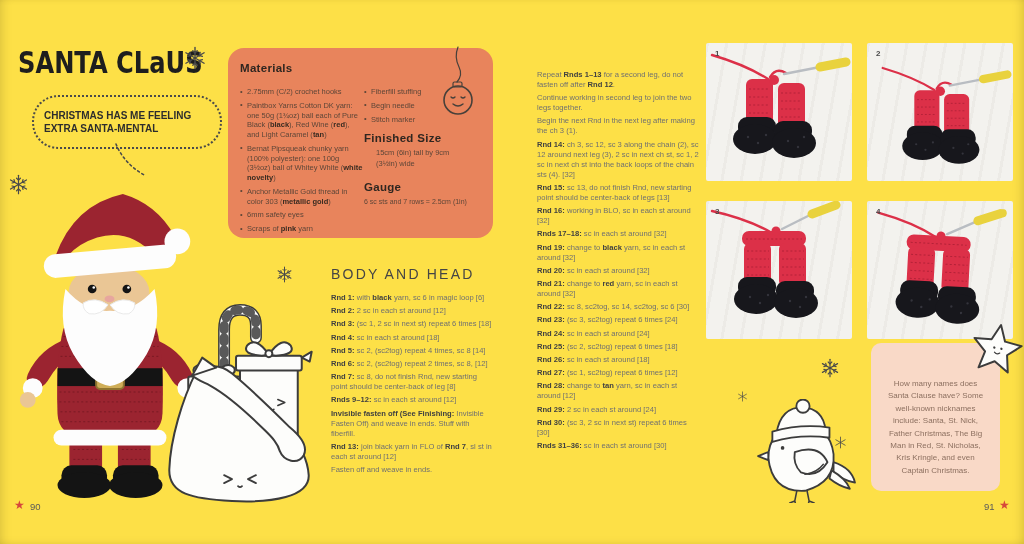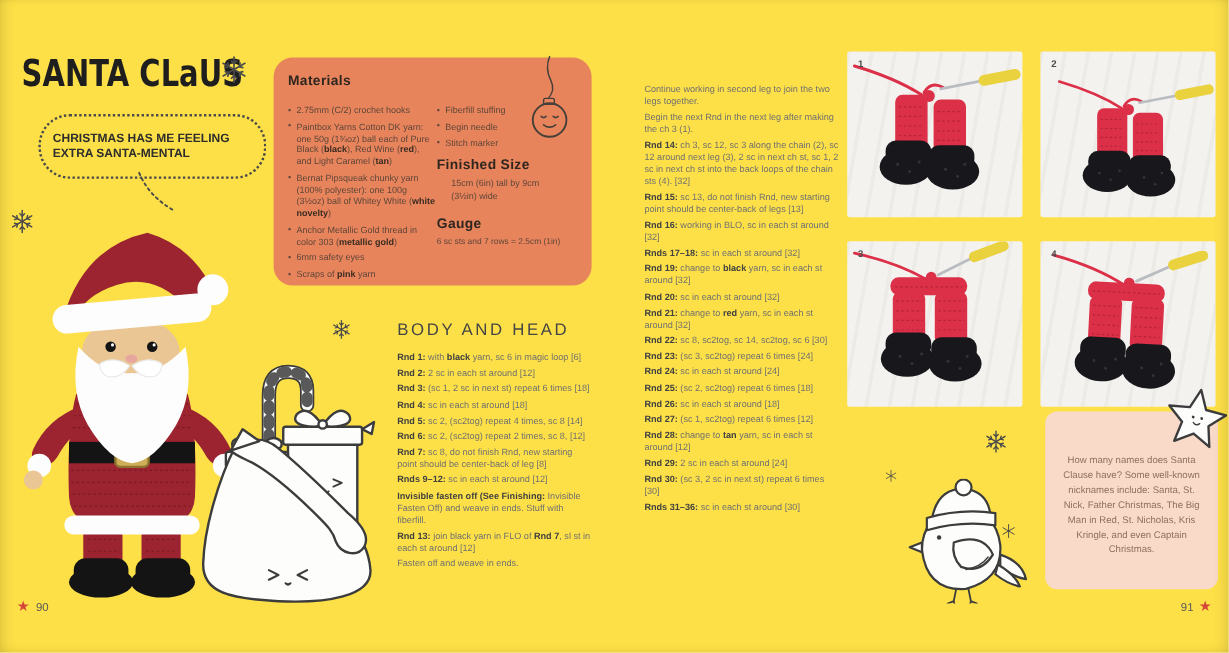--- a/index.html
+++ b/index.html
@@ -298,20 +298,21 @@
       <p class="ins"><b>Rnds 9–12:</b> sc in each st around [12]</p>
       <p class="ins"><b>Invisible fasten off (See Finishing:</b> Invisible Fasten Off) and weave in ends. Stuff with fiberfill.</p>
       <p class="ins"><b>Rnd 13:</b> join black yarn in FLO of <b>Rnd 7</b>, sl st in each st around [12]</p>
       <p class="ins">Fasten off and weave in ends.</p>
     </div>
 
   <span class="pgstar" style="left:14px;top:499px;">★</span>
   <span class="pg" style="left:30px;top:501px;">90</span>
 
   <div class="inscol" style="left:537px;top:70px;width:163px;">
+      <p class="ins">Repeat <b>Rnds 1–13</b> for a second leg, do not fasten off after <b>Rnd 12</b>.</p>
       <p class="ins">Continue working in second leg to join the two legs together.</p>
       <p class="ins">Begin the next Rnd in the next leg after making the ch 3 (1).</p>
       <p class="ins"><b>Rnd 14:</b> ch 3, sc 12, sc 3 along the chain (2), sc 12 around next leg (3), 2 sc in next ch st, sc 1, 2 sc in next ch st into the back loops of the chain sts (4). [32]</p>
       <p class="ins"><b>Rnd 15:</b> sc 13, do not finish Rnd, new starting point should be center-back of legs [13]</p>
       <p class="ins"><b>Rnd 16:</b> working in BLO, sc in each st around [32]</p>
       <p class="ins"><b>Rnds 17–18:</b> sc in each st around [32]</p>
       <p class="ins"><b>Rnd 19:</b> change to <b>black</b> yarn, sc in each st around [32]</p>
       <p class="ins"><b>Rnd 20:</b> sc in each st around [32]</p>
       <p class="ins"><b>Rnd 21:</b> change to <b>red</b> yarn, sc in each st around [32]</p>
       <p class="ins"><b>Rnd 22:</b> sc 8, sc2tog, sc 14, sc2tog, sc 6 [30]</p>
@@ -354,21 +355,21 @@
   <svg class="sf" style="left:820px;top:358px;width:20px;height:20px" viewBox="0 0 24 24">
       <use href="#sfd"></use>
     </svg>
   <svg class="sf" style="left:834px;top:436px;width:13px;height:13px" viewBox="0 0 24 24">
       <use href="#sfs"></use>
     </svg>
   <svg class="sf" style="left:737px;top:391px;width:11px;height:11px" viewBox="0 0 24 24">
       <use href="#sfs"></use>
     </svg>
 
-  <div class="abs pinkbox" style="left:871px;top:343px;width:144px;height:148px;">
+  <div class="abs pinkbox" style="left:871px;top:343px;width:129px;height:148px;">
     <p class="pbt">How many names does Santa Clause have? Some well-known nicknames include: Santa, St. Nick, Father Christmas, The Big Man in Red, St. Nicholas, Kris Kringle, and even Captain Christmas.</p>
   </div>
 
   <svg class="abs" style="left:970px;top:320px;width:54px;height:56px;transform:rotate(10deg)" viewBox="0 0 60 60">
     <path d="M30,4 L37.6,21.5 L56.6,23.3 L42.4,36 L46.5,54.7 L30,45 L13.5,54.7 L17.6,36 L3.4,23.3 L22.4,21.5 Z" fill="#fdfdfb" stroke="#3c3c3c" stroke-width="2.2" stroke-linejoin="round"></path>
     <circle cx="27" cy="30" r="1.3" fill="#3c3c3c"></circle>
       <circle cx="35" cy="30" r="1.3" fill="#3c3c3c"></circle>
     <path d="M28,35 Q31,38 34,35" fill="none" stroke="#3c3c3c" stroke-width="1.3" stroke-linecap="round"></path>
   </svg>
 

